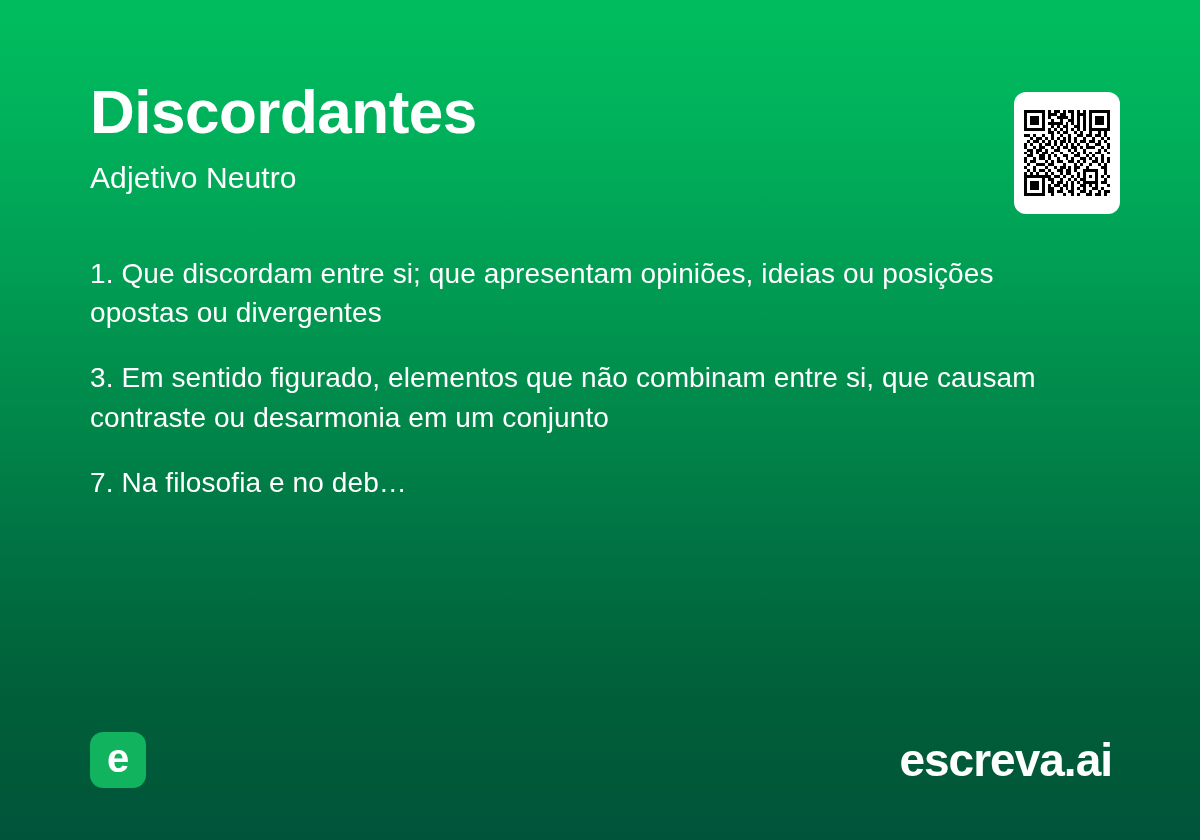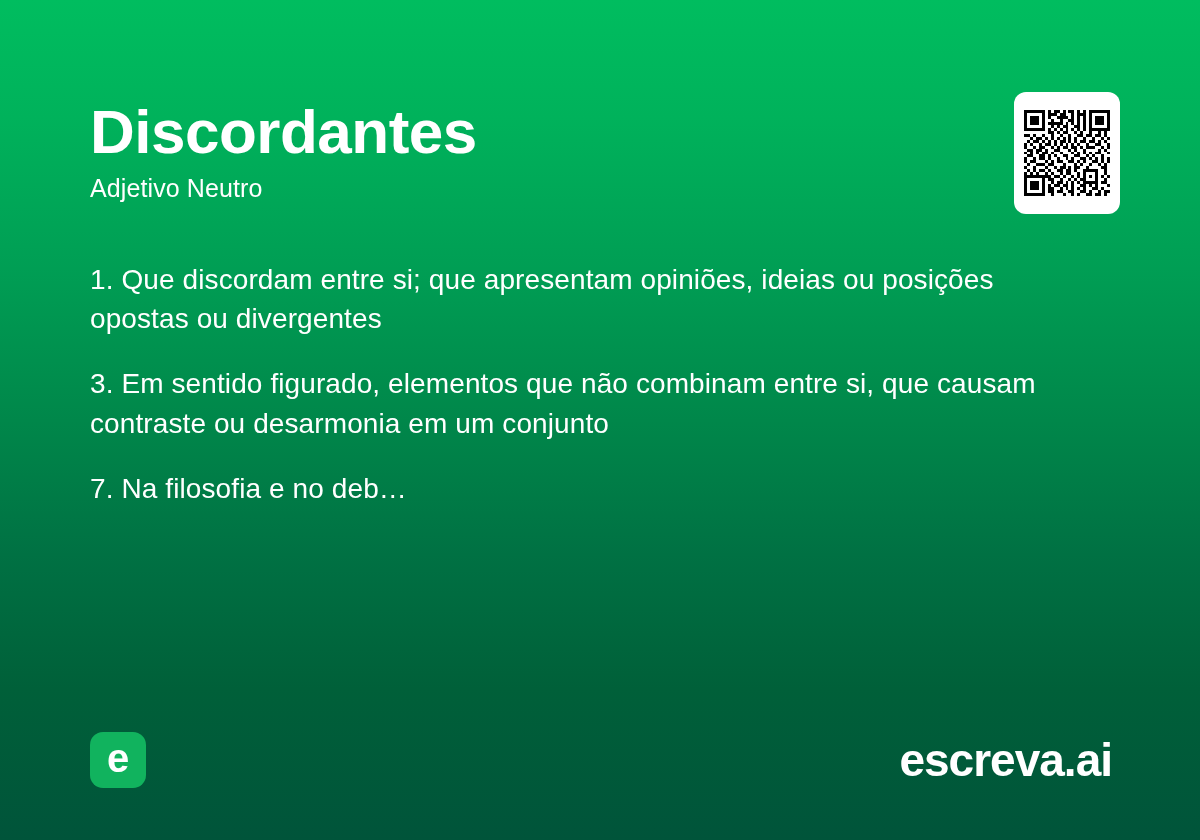--- a/index.html
+++ b/index.html
@@ -29,35 +29,35 @@
         #007143  66%,
         #006039  82%,
         #00543A 100%);
     overflow: hidden;
   }
 
   
   .header {
     position: absolute;
     left: 90px;
-    top: 100px;
+    top: 80px;
     width: 860px;
   }
 
   .word-title {
     font-size: 62px;
     font-weight: 700;
     line-height: 1.04;
     color: #FFFFFF;
     letter-spacing: -0.5px;
   }
 
   .word-class {
-    margin-top: 9px;
-    font-size: 25px;
+    margin-top: 16px;
+    font-size: 30px;
     font-weight: 400;
     line-height: 1.2;
     color: #FFFFFF;
     letter-spacing: 0.1px;
   }
 
   
   .qr-wrap {
     position: absolute;
     right: 80px;
@@ -70,21 +70,21 @@
     align-items: center;
     justify-content: center;
   }
 
   .qr-wrap svg { display: block; }
 
   
   .definitions {
     position: absolute;
     left: 90px;
-    top: 260px;
+    top: 254px;
     width: 985px;
   }
 
   .definition {
     font-size: 28px;
     line-height: 1.40;
     font-weight: 400;
     color: #FFFFFF;
     margin-bottom: 26px;
     letter-spacing: 0.1px;

